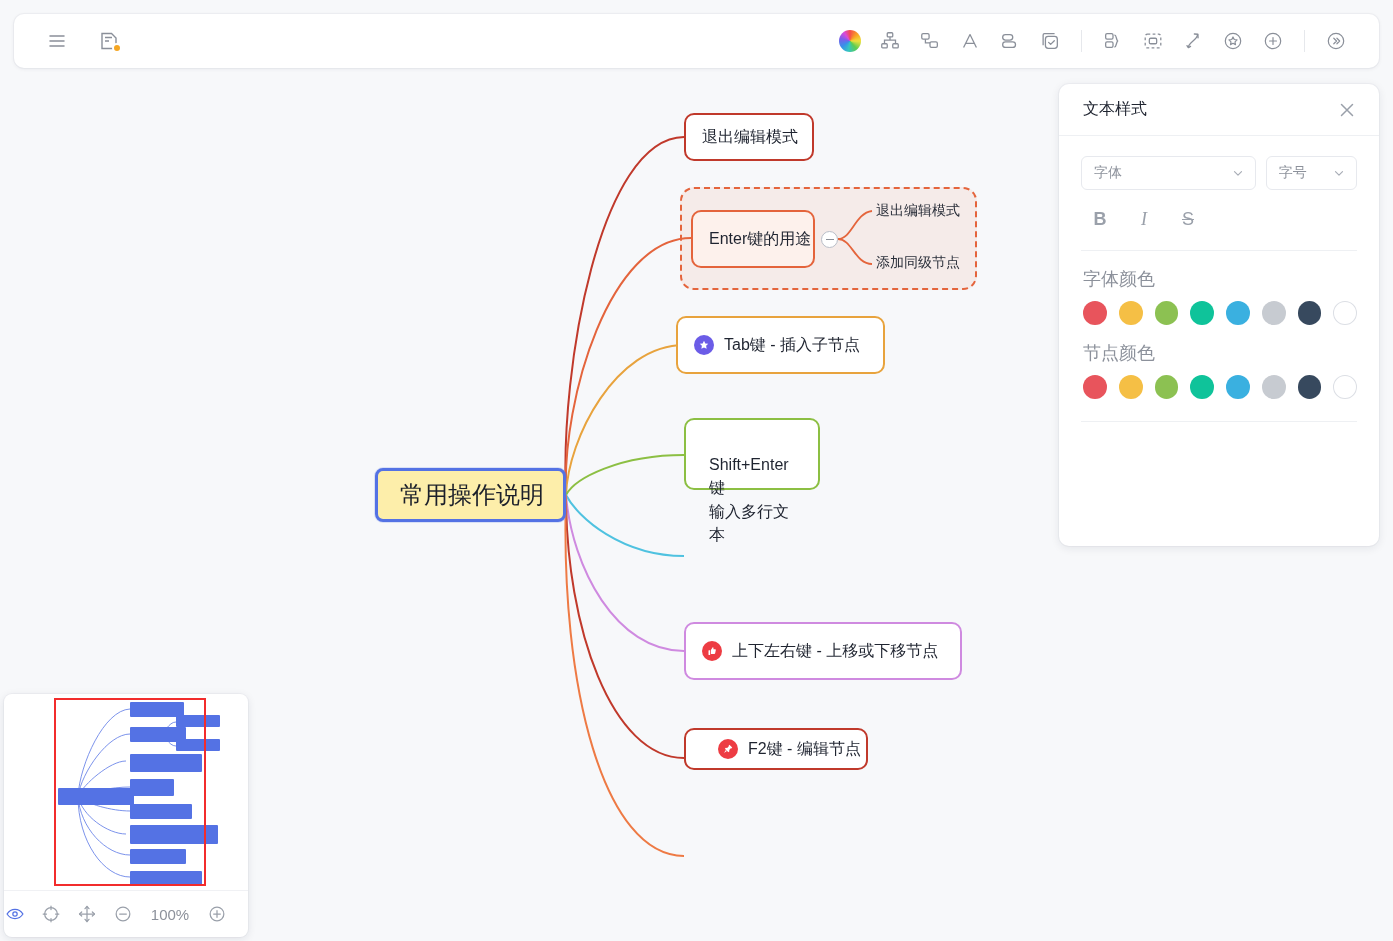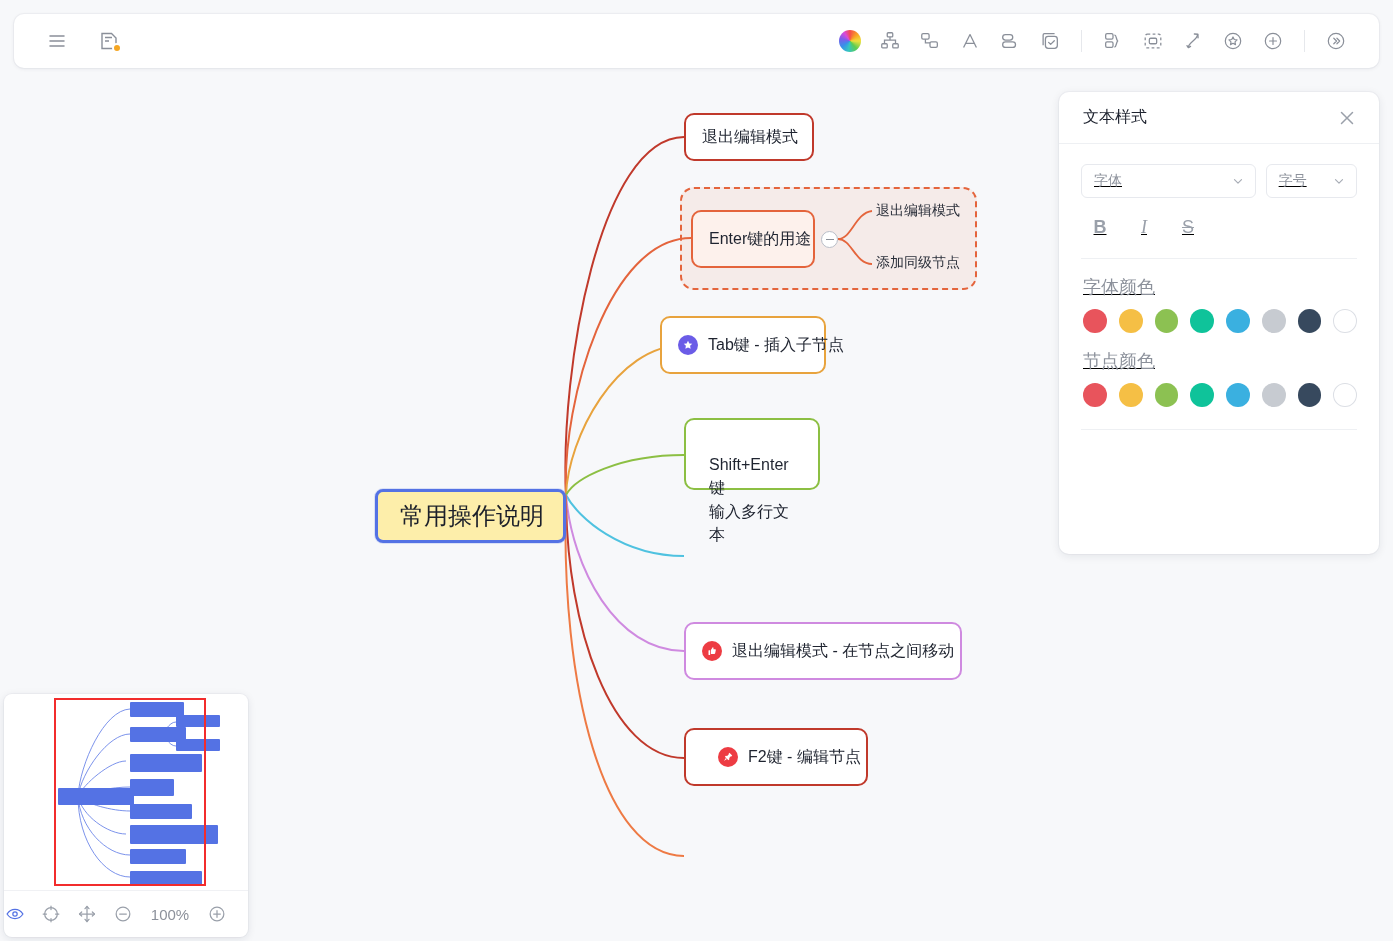--- a/index.html
+++ b/index.html
@@ -68,21 +68,20 @@
   .node.multiline { display: block; padding: 10px 23px; white-space: pre-line; }
 
   #root-node {
     background: #fdeeaa;
     border: 3px solid #5472e4;
     border-radius: 8px;
     font-size: 24px;
     color: #1b1f2a;
     padding: 0 22px;
     box-shadow: 0 0 0 1px rgba(84,114,228,.18);
-    margin-top: 21px;
   }
 
   .badge {
     width: 20px; height: 20px; border-radius: 50%;
     margin-right: 10px; flex: 0 0 20px;
     display: flex; align-items: center; justify-content: center;
   }
   .badge svg { display: block; }
 
   
@@ -103,32 +102,32 @@
     background: #fff; border: 1px solid #b9bec8;
     display: flex; align-items: center; justify-content: center;
     cursor: pointer;
   }
   .collapse-btn i {
     display: block; width: 8px; height: 1.4px; background: #8b9099;
   }
 
   
   .panel {
-    position: absolute; left: 1059px; top: 92px;
+    position: absolute; left: 1059px; top: 84px;
     width: 320px; height: 462px;
     background: #fff; border-radius: 10px;
     box-shadow: 0 2px 10px rgba(20,30,60,.09), 0 0 0 1px rgba(20,30,60,.03);
   }
   .panel-head {
     height: 52px; display: flex; align-items: center;
     padding: 0 20px 0 24px; border-bottom: 1px solid #eef0f3;
   }
   .panel-title { font-size: 16px; color: #1f2430; flex: 1; }
   .close-x { width: 24px; height: 24px; cursor: pointer; color: #9aa0aa; }
-  .panel-body { padding: 20px 22px 0 22px; text-decoration: underline; }
+  .panel-body { padding: 20px 22px 0 22px; }
   .selects { display: flex; gap: 10px; }
   .sel {
     height: 34px; border: 1px solid #e7e9ee; border-radius: 6px;
     display: flex; align-items: center; padding: 0 10px 0 12px;
     font-size: 14px; color: #8c919b; cursor: pointer; background: #fff;
   }
   .sel.font { width: 176px; }
   .sel.size { width: 92px; }
   .sel span { flex: 1; }
   .chev { width: 14px; height: 14px; color: #a8adb6; }
@@ -323,21 +322,21 @@
 
     <div class="node" style="left:691px; top:142px; width:124px; height:58px; border-color:#e4643c; background:#fdf1ec;">
       <span>Enter键的用途</span>
     </div>
     <div class="collapse-btn" style="left:821px; top:163px;">
         <i></i>
       </div>
     <div class="leaf-text" style="left:876px; top:134px;">退出编辑模式</div>
     <div class="leaf-text" style="left:876px; top:186px;">添加同级节点</div>
 
-    <div class="node" style="left:660px; top:248px; width:166px; height:58px; border-color:#e8a33d;">
+    <div class="node" style="left:676px; top:248px; width:209px; height:58px; border-color:#e8a33d;">
       <span class="badge" style="background:#6b5ce7;">
         <svg width="12" height="12" viewBox="0 0 24 24" fill="#ffffff">
           <path d="M12 3.4l2.6 5.4 5.9.8-4.3 4.1 1.05 5.9L12 16.8 6.75 19.6 7.8 13.7 3.5 9.6l5.9-.8z"></path>
         </svg>
       </span>
       <span>Tab键 - 插入子节点</span>
     </div>
 
     <div class="node multiline" style="left:684px; top:350px; width:136px; height:72px; border-color:#8cbf43;">
       <span>Shift+Enter键
@@ -345,24 +344,24 @@
     </div>
 
 
     <div class="node" style="left:684px; top:554px; width:278px; height:58px; border-color:#cf8ae0;">
       <span class="badge" style="background:#ed3c43;">
         <svg width="12" height="12" viewBox="0 0 24 24" fill="#ffffff">
           <path d="M6 10.5h2.3V20H6a1 1 0 01-1-1v-7.5a1 1 0 011-1z"></path>
           <path d="M9.8 10.2l3.3-5.4c.5-.8 1.8-.5 1.8.6v3.3h3.2c1 0 1.7.9 1.5 1.8l-1.3 6c-.2.9-.9 1.5-1.8 1.5H9.8z"></path>
         </svg>
       </span>
-      <span>退出编辑模式 - 在节点之间移动</span>
-    </div>
-
-    <div class="node" style="left:684px; top:660px; width:184px; height:58px; border-color:#c0392b;padding-left:32px;">
+      <span>上下左右键 - 上移或下移节点</span>
+    </div>
+
+    <div class="node" style="left:684px; top:660px; width:184px; height:42px; border-color:#c0392b;padding-left:32px;">
       <span class="badge" style="background:#ed3c43;">
         <svg width="12" height="12" viewBox="0 0 24 24" fill="#ffffff">
           <path d="M14.8 3.6l5.6 5.6-1.7 1.7-1-.3-3.3 3.3.4 2.6-2 2-7.1-7.1 2-2 2.6.4L13.6 6.3l-.3-1z"></path>
           <path d="M7.7 14.2l-3.9 5.9 5.9-3.9z"></path>
         </svg>
       </span>
       <span>F2键 - 编辑节点</span>
     </div>
 
   </div>

